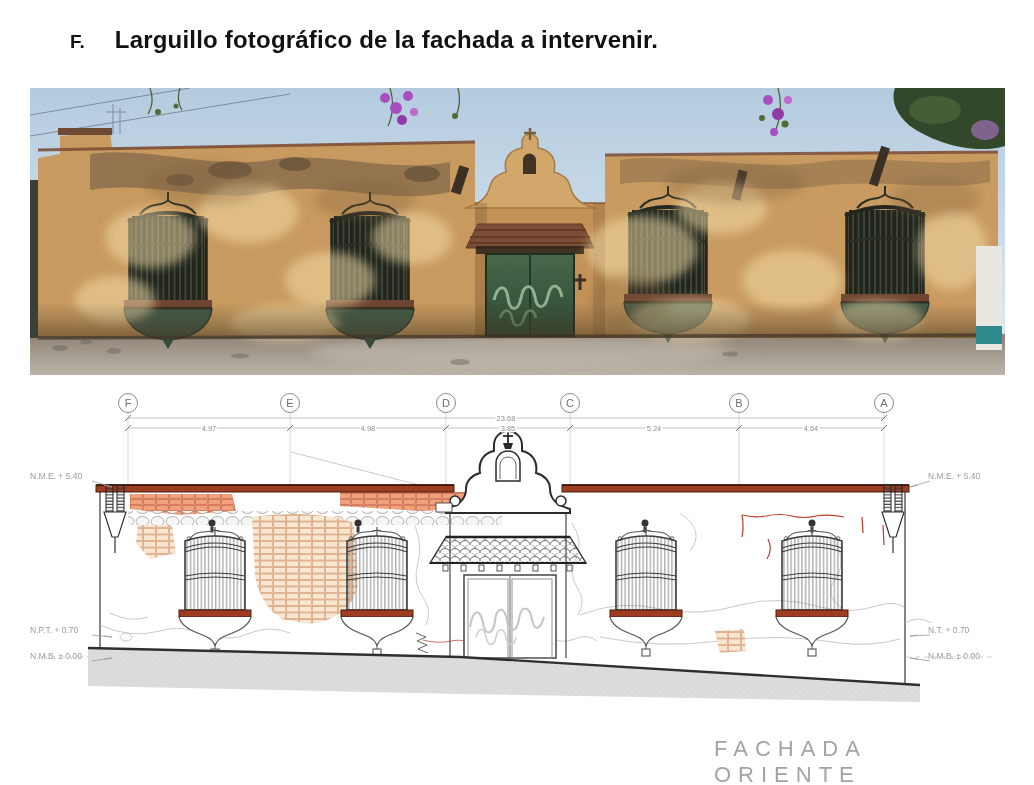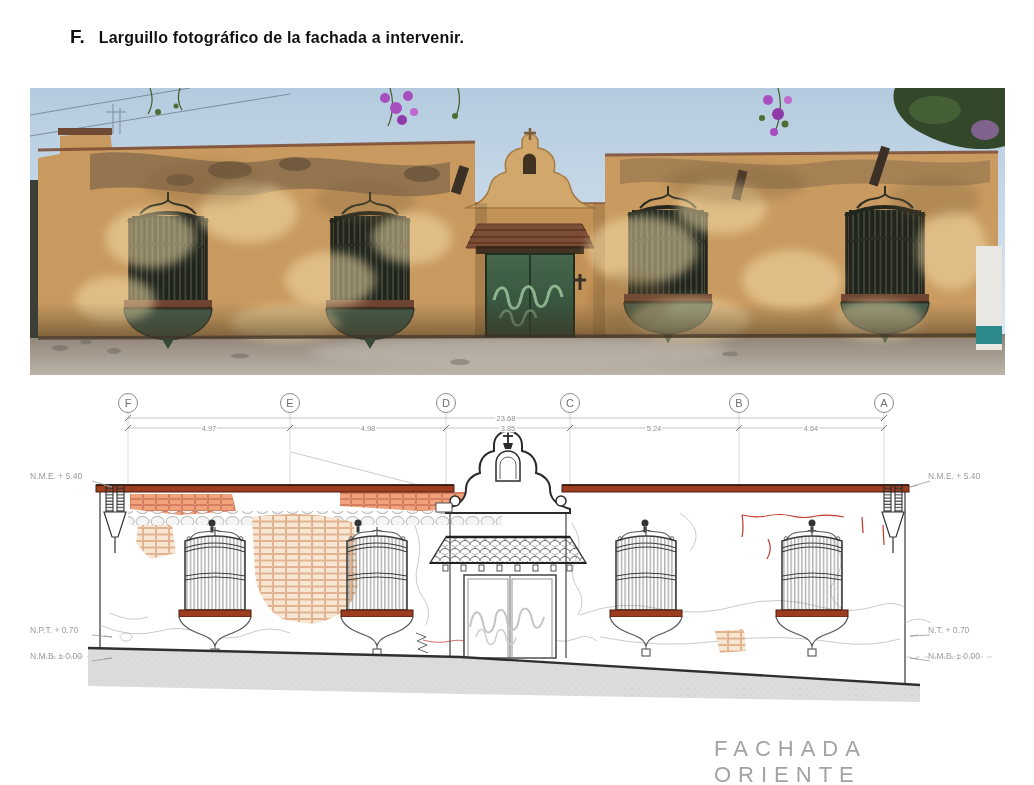--- a/index.html
+++ b/index.html
@@ -1,20 +1,20 @@
 <!DOCTYPE html>
 <html><head>
 <meta charset="utf-8">
 <style>
   html,body{margin:0;padding:0;background:#ffffff;}
   .page{position:relative;width:1034px;height:785px;background:#ffffff;overflow:hidden;
         font-family:"Liberation Sans",sans-serif;}
   .title-row{position:absolute;left:70px;top:26px;display:flex;gap:14px;align-items:baseline;color:#111;}
   .title-index{font-size:19px;font-weight:bold;}
-  .title-text{font-size:16px;font-weight:bold;letter-spacing:.2px;}
+  .title-text{font-size:24px;font-weight:bold;letter-spacing:.2px;margin-left:16px;}
   .photo-wrap{position:absolute;left:30px;top:88px;width:975px;height:287px;}
   .drawing-wrap{position:absolute;left:0;top:385px;width:1034px;height:330px;}
   .caption{position:absolute;left:714px;top:736px;font-size:22px;color:#a3a3a3;
            letter-spacing:7px;word-spacing:14px;font-weight:400;}
   svg{display:block;}
   .dimtxt{font-size:7.5px;fill:#8f8f8f;paint-order:stroke;stroke:#ffffff;stroke-width:3px;}
   .lvltxt{font-size:8.5px;fill:#9b9b9b;}
   .gridtxt{font-size:11px;fill:#6f6f6f;}
 </style>
 </head>

